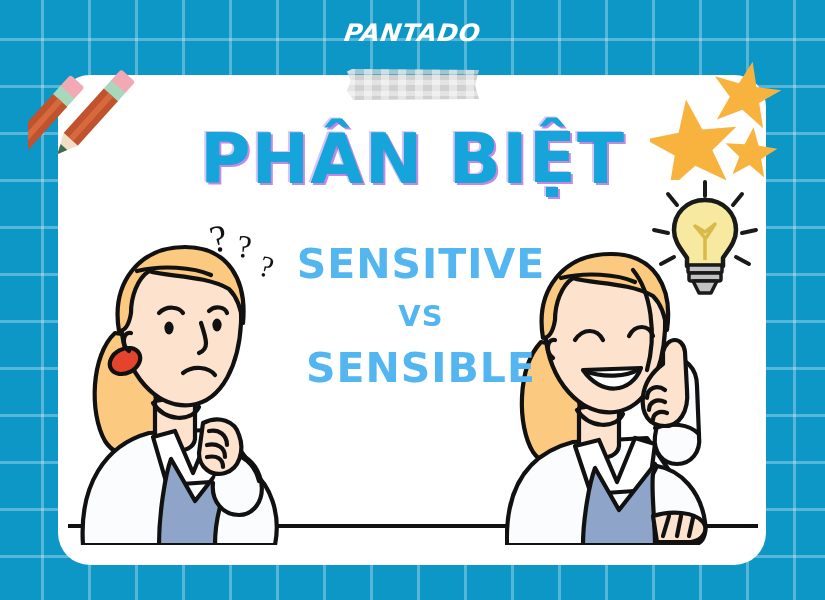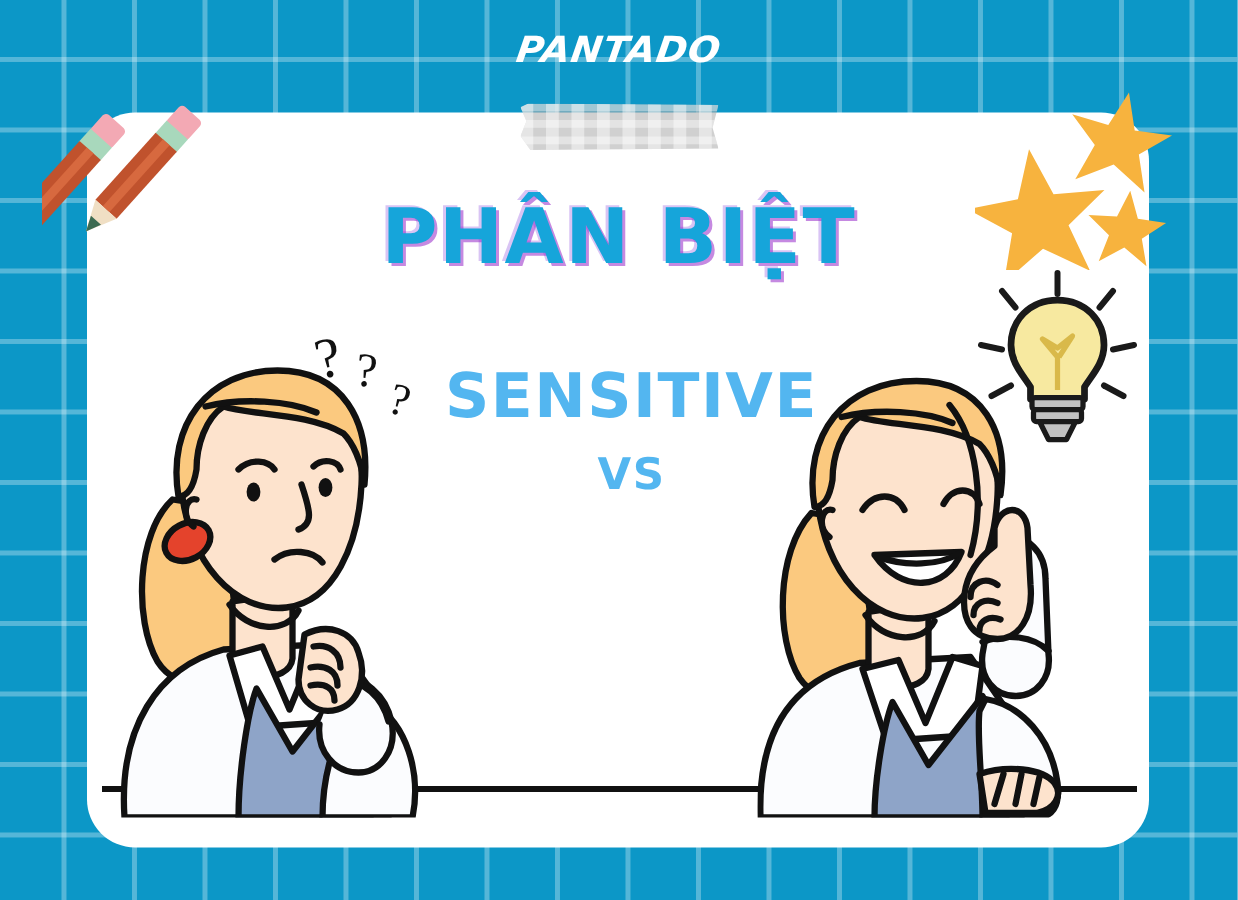--- a/index.html
+++ b/index.html
@@ -72,21 +72,21 @@
 
   
   #title-main{
     position:absolute; top:120px; left:0; width:825px;
     text-align:center; z-index:25;
   }
   #title-main .txt{
     display:inline-block;
     font-family:"DejaVu Sans", sans-serif;
     font-weight:bold;
-    font-size:51px;
+    font-size:69px;
     line-height:78px;
     letter-spacing:1px;
     color:#16a5da;
     text-shadow: 2px 2px 0 rgba(150,40,200,.55), -2px -1px 0 rgba(130,60,220,.30);
   }
 
   #title-sub{
     position:absolute; top:238px; left:0; width:825px;
     text-align:center; z-index:25;padding-left:17px;
   }
@@ -187,20 +187,21 @@
   </svg>
 </div>
 
 <div id="title-main">
   <span class="txt">PHÂN BIỆT</span>
 </div>
 
 <div id="title-sub">
   <span class="line l1">SENSITIVE</span>
   <span class="line l2">VS</span>
+  <span class="line l3">SENSIBLE</span>
 </div>
 
 <div id="char-left">
   <svg viewBox="0 0 245 330" width="245" height="330">
     <g stroke="#111111" stroke-width="4.2" stroke-linejoin="round" stroke-linecap="round">
 
       <path d="M40 118 C16 140 14 198 30 226 C44 248 74 244 80 218 C86 190 74 140 66 122 Z" fill="#fbc97f"></path>
 
       <path d="M8 330 C4 270 30 230 74 218 L150 214 L176 250 L184 330 Z" fill="#fbfcfe"></path>
 

